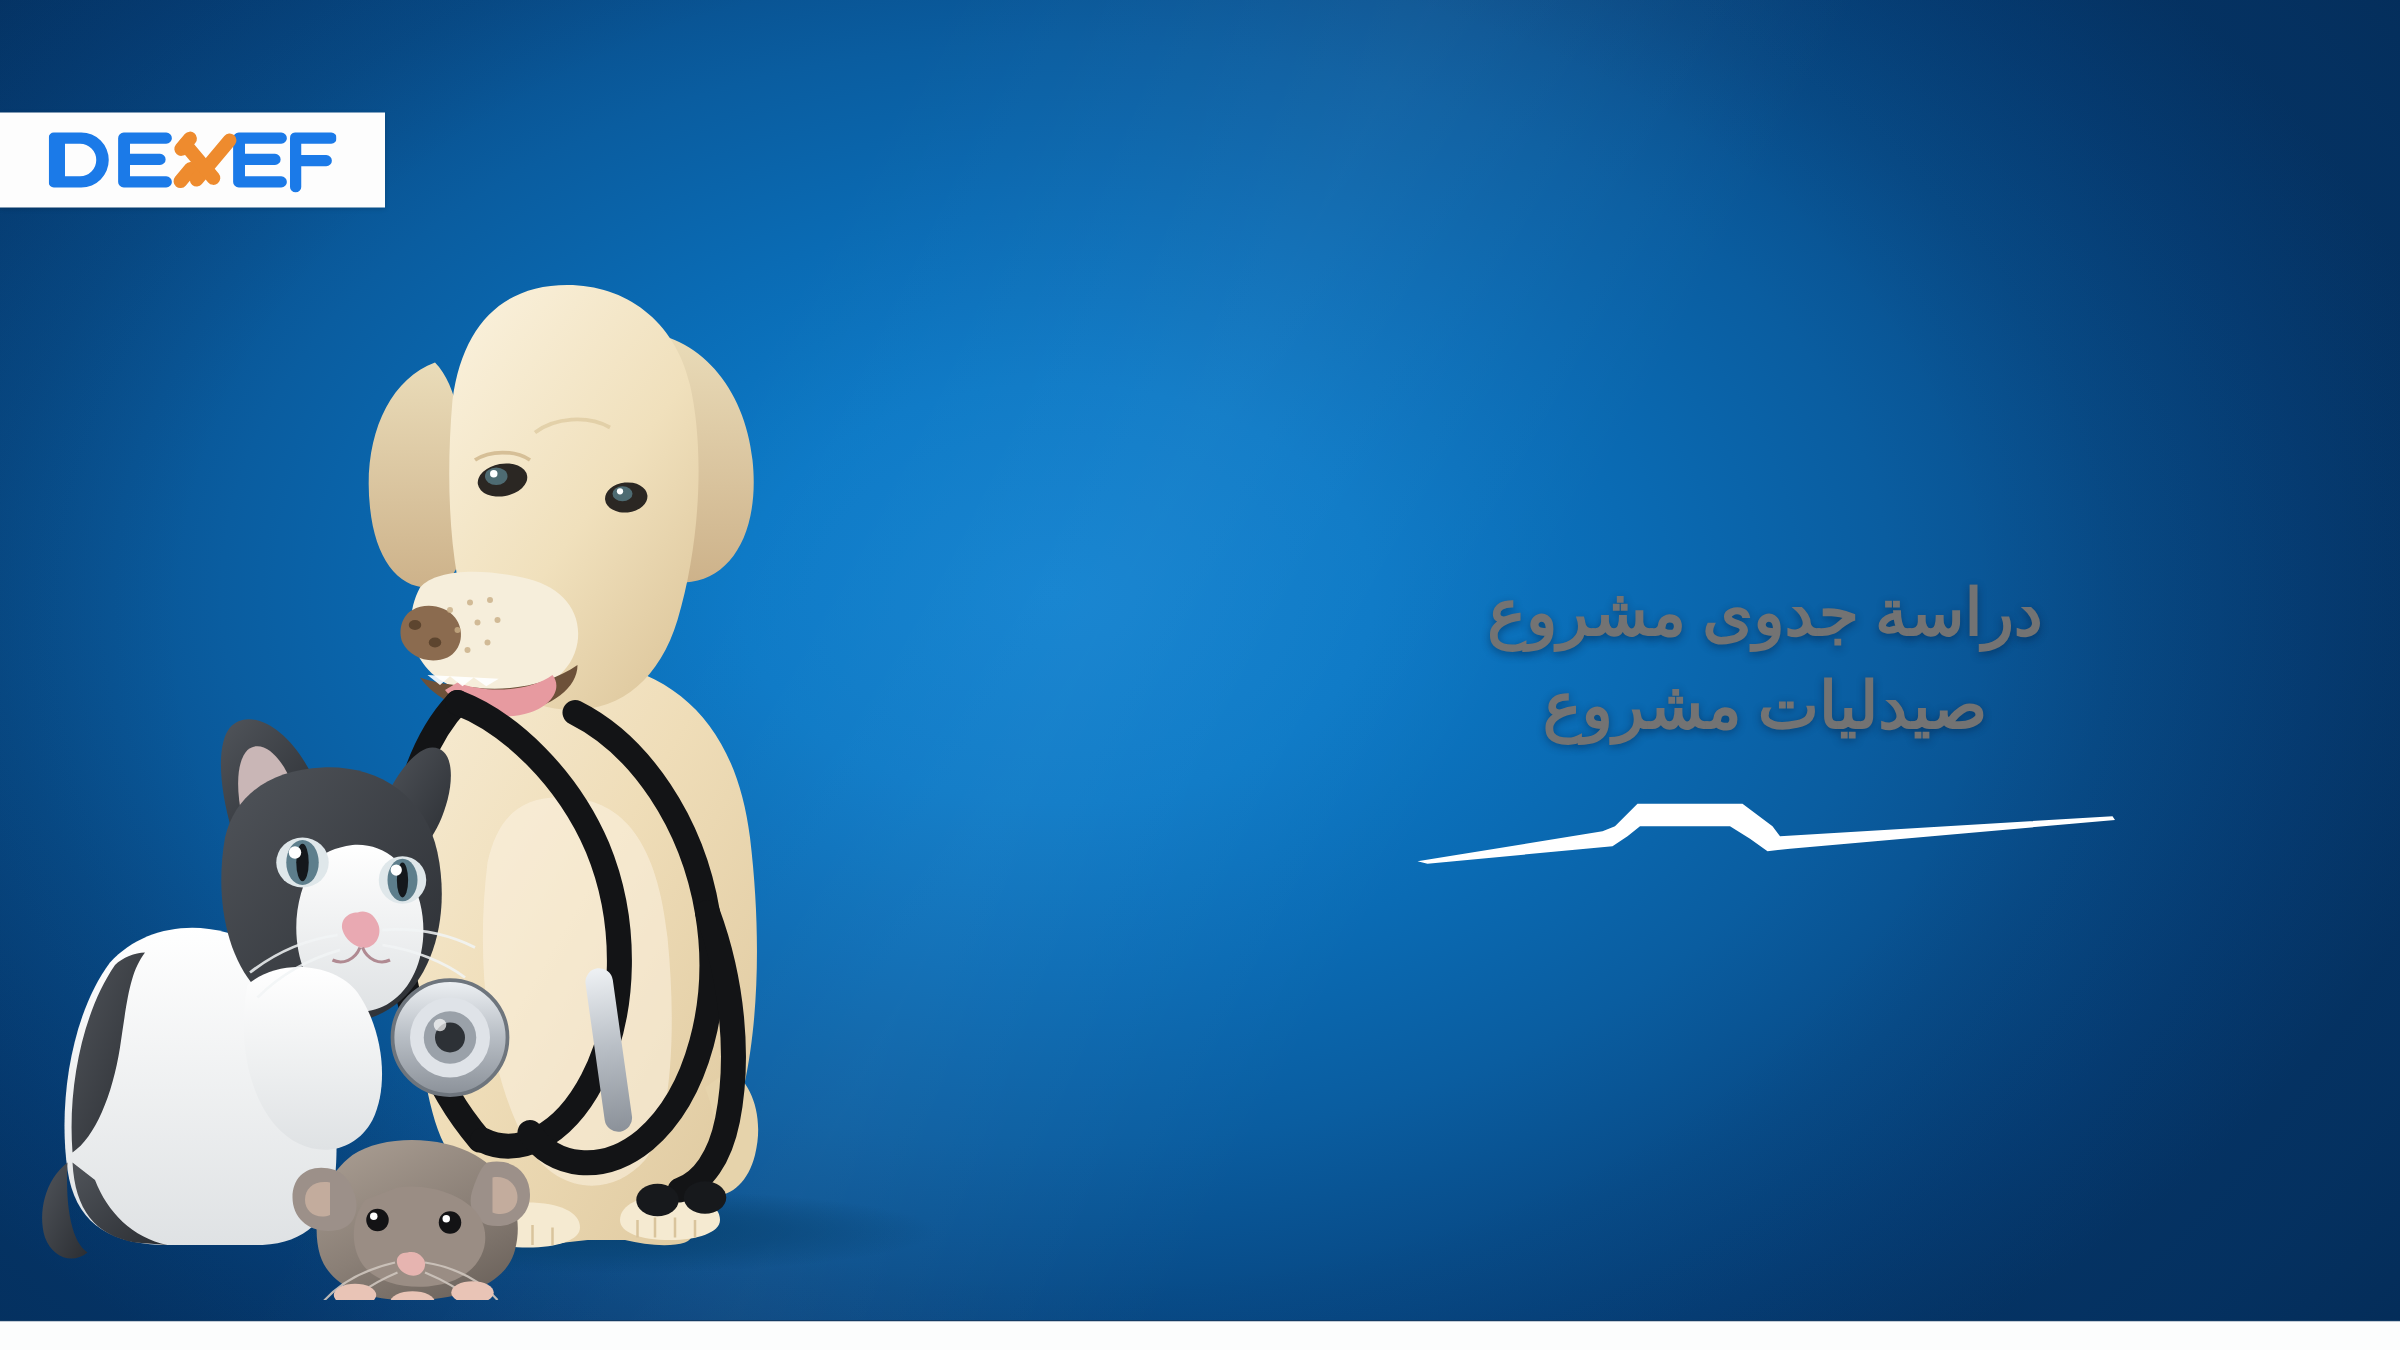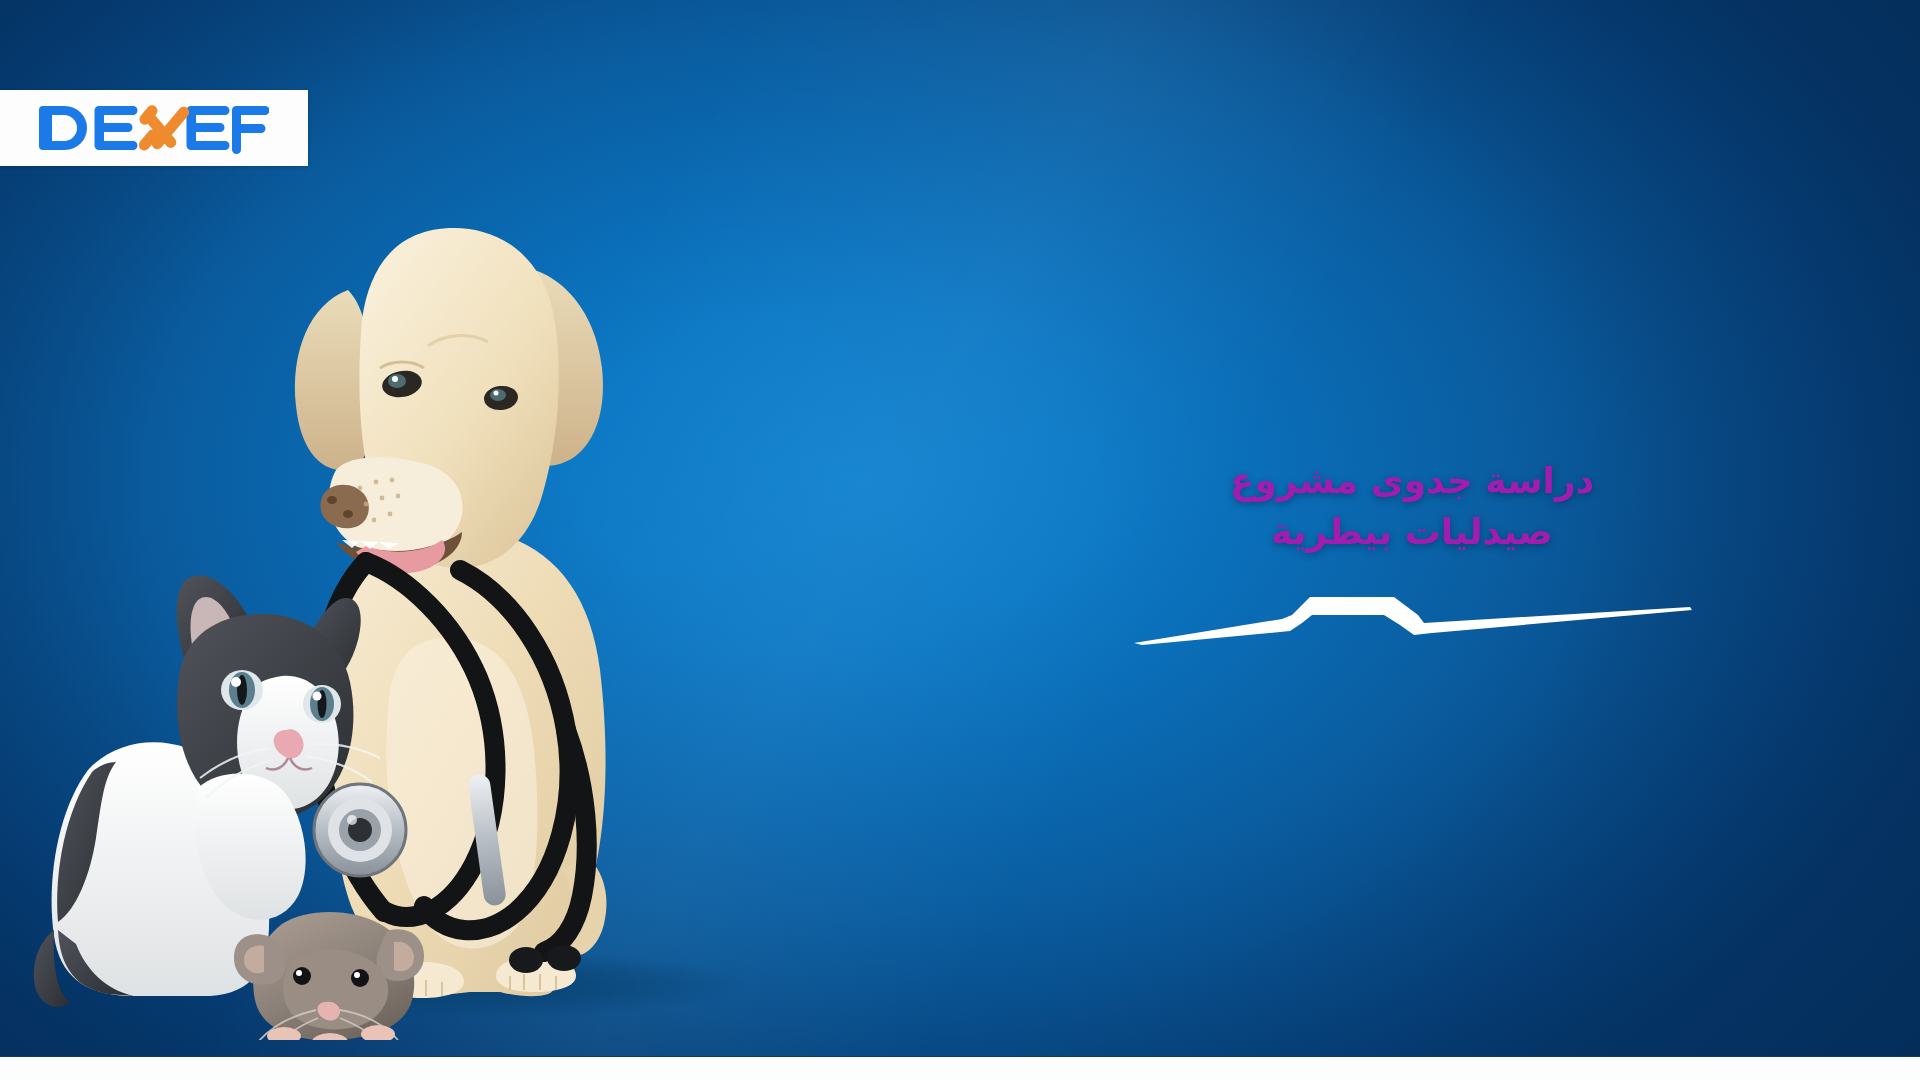--- a/index.html
+++ b/index.html
@@ -65,27 +65,28 @@
   .headline {
     position:absolute;
     right:118px;
     top:455px;
     width:780px;
     text-align:center;
     z-index:25;
     direction:rtl;
   }
   .headline-line {
-    color:#a21caf;
-    font-size:36px;
+    color:#737373;
+    font-size:52px;
     font-weight:700;
     line-height:1.42;
     letter-spacing:0.4px;
     text-shadow:0 2px 7px rgba(2,24,52,0.42);
     white-space:nowrap;
+    font-family:Liberation Serif, serif;
   }
   .flourish {
     margin-top:28px;
     display:flex; justify-content:center;
   }
 
   
   .scene {
     position:absolute;
     left:30px; bottom:40px;
@@ -131,21 +132,21 @@
         <rect x="104" y="2" width="11" height="22" rx="5.5" transform="rotate(40 109.5 13)"></rect>
         <rect x="104" y="26" width="11" height="24" rx="5.5" transform="rotate(40 109.5 38)"></rect>
         <rect x="126" y="0" width="11" height="52" rx="5.5" transform="rotate(40 131.5 26)"></rect>
         <rect x="115" y="4" width="11" height="46" rx="5.5" transform="rotate(-40 120.5 27)"></rect>
       </g>
     </svg>
   </div>
 
   <div class="headline">
     <div class="headline-line">دراسة جدوى مشروع</div>
-    <div class="headline-line">صيدليات بيطرية</div>
+    <div class="headline-line">صيدليات مشروع</div>
     <div class="flourish">
       <svg width="560" height="62" viewBox="0 0 560 62" aria-hidden="true">
         <path fill="#ffffff" d="M2 58
                  L150 34
                  L160 30
                  L178 12
                  L262 12
                  L286 30
                  L292 38
                  L558 22

